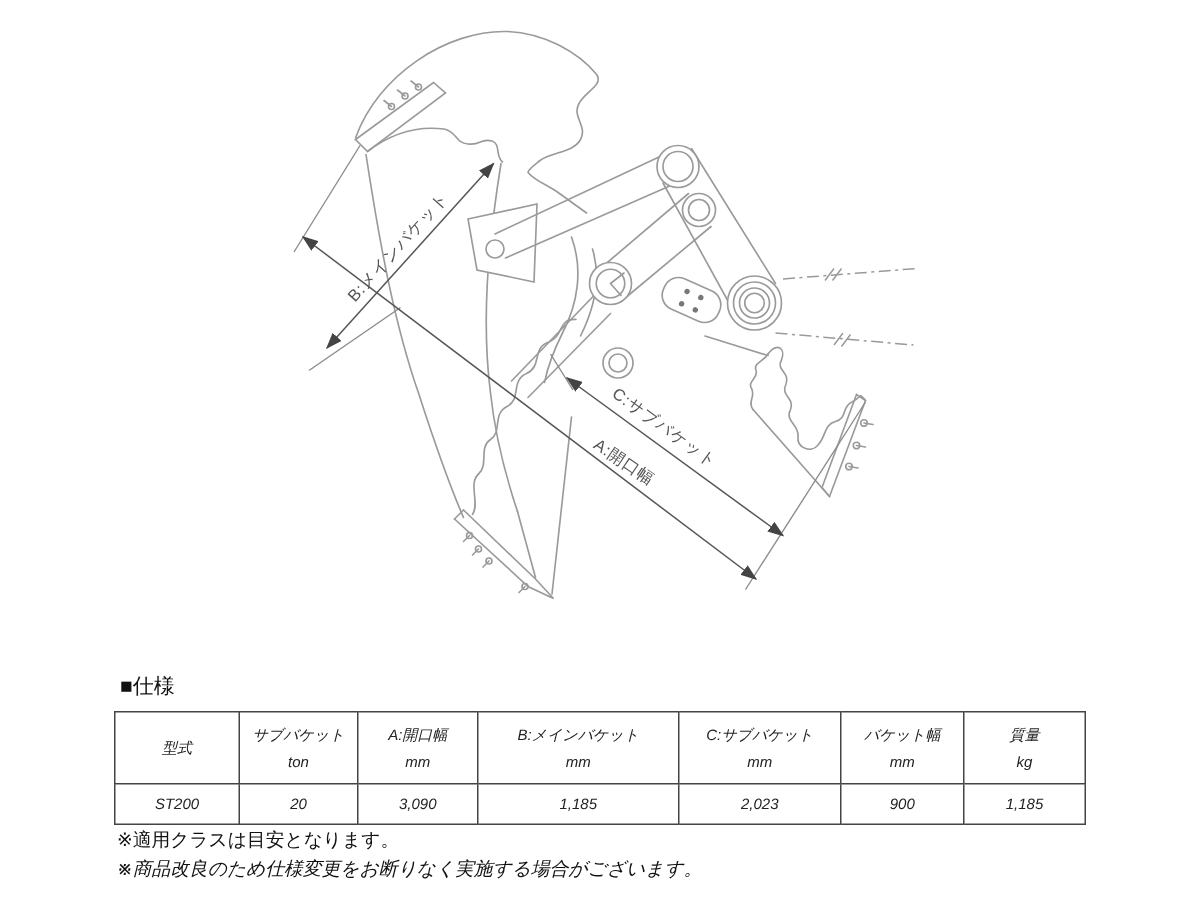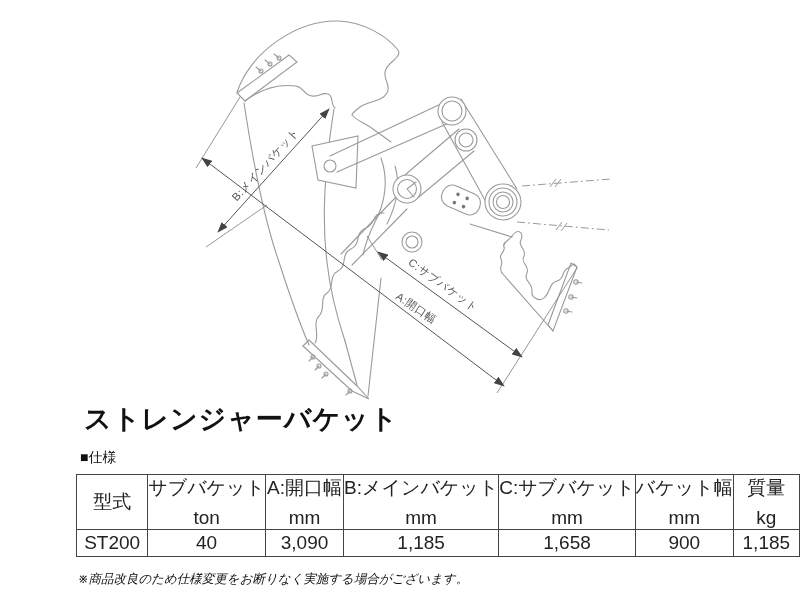--- a/index.html
+++ b/index.html
@@ -3,21 +3,21 @@
 <meta charset="utf-8">
 <style>
   html,body{margin:0;padding:0;background:#fff;}
   #page{position:relative;width:800px;height:600px;background:#ffffff;overflow:hidden;
         font-family:"Liberation Sans","DejaVu Sans",sans-serif;color:#111;}
   #drawing{position:absolute;left:0;top:0;}
   .title{position:absolute;left:84px;top:401px;font-size:27px;font-weight:bold;
          letter-spacing:1px;color:#111;}
   .section-label{position:absolute;left:80px;top:449px;font-size:14px;color:#111;text-align:center;}
   table.spec{position:absolute;left:76px;top:474px;border-collapse:collapse;
-             table-layout:fixed;font-size:19px;color:#222;}
+             table-layout:fixed;font-size:10px;color:#222;font-style:italic;}
   table.spec th,table.spec td{border:1px solid #444;padding:0;text-align:center;
              font-weight:normal;overflow:hidden;white-space:nowrap;}
   table.spec th{height:47px;vertical-align:middle;}
   table.spec td{height:26px;}
   .hcell{display:flex;flex-direction:column;justify-content:center;height:100%;gap:6px;}
   .h-unit:empty{display:none;}
   .note{position:absolute;left:78px;font-size:12.5px;color:#111;}
   .note1{top:552px;}
   .note2{top:571px;font-style:italic;}
   svg text.dim{font-size:11px;fill:#555;letter-spacing:0.5px;}
@@ -167,21 +167,20 @@
       <path d="M329,109 L218,232" marker-start="url(#arr)" marker-end="url(#arr)"></path>
       <path d="M202,158 L504,386" marker-start="url(#arr)" marker-end="url(#arr)"></path>
       <path d="M378,252 L522,357" marker-start="url(#arr)" marker-end="url(#arr)"></path>
     </g>
 
     <text class="dim" transform="translate(268,167) rotate(-48)" text-anchor="middle">B:メインバケット</text>
     <text class="dim" transform="translate(441,288) rotate(35.5)" text-anchor="middle">C:サブバケット</text>
     <text class="dim" transform="translate(414,311) rotate(34)" text-anchor="middle">A:開口幅</text>
   </svg>
 
-  <div class="title">ストレンジャーバケット</div>
   <div class="section-label">■仕様</div>
 
   <table class="spec">
     <colgroup>
       <col style="width:83px">
         <col style="width:79px">
         <col style="width:80px">
       <col style="width:134px">
         <col style="width:108px">
         <col style="width:82px">
@@ -228,25 +227,26 @@
           <div class="hcell">
             <div class="h-label">質量</div>
             <div class="h-unit">kg</div>
           </div>
         </th>
       </tr>
     </thead>
     <tbody>
       <tr>
         <td>ST200</td>
-        <td>40</td>
+        <td>20</td>
         <td>3,090</td>
         <td>1,185</td>
-        <td>1,658</td>
+        <td>2,023</td>
         <td>900</td>
         <td>1,185</td>
       </tr>
     </tbody>
   </table>
 
+  <div class="note note1">※適用クラスは目安となります。</div>
   <div class="note note2">※商品改良のため仕様変更をお断りなく実施する場合がございます。</div>
 
 </div>
 
 </body></html>

